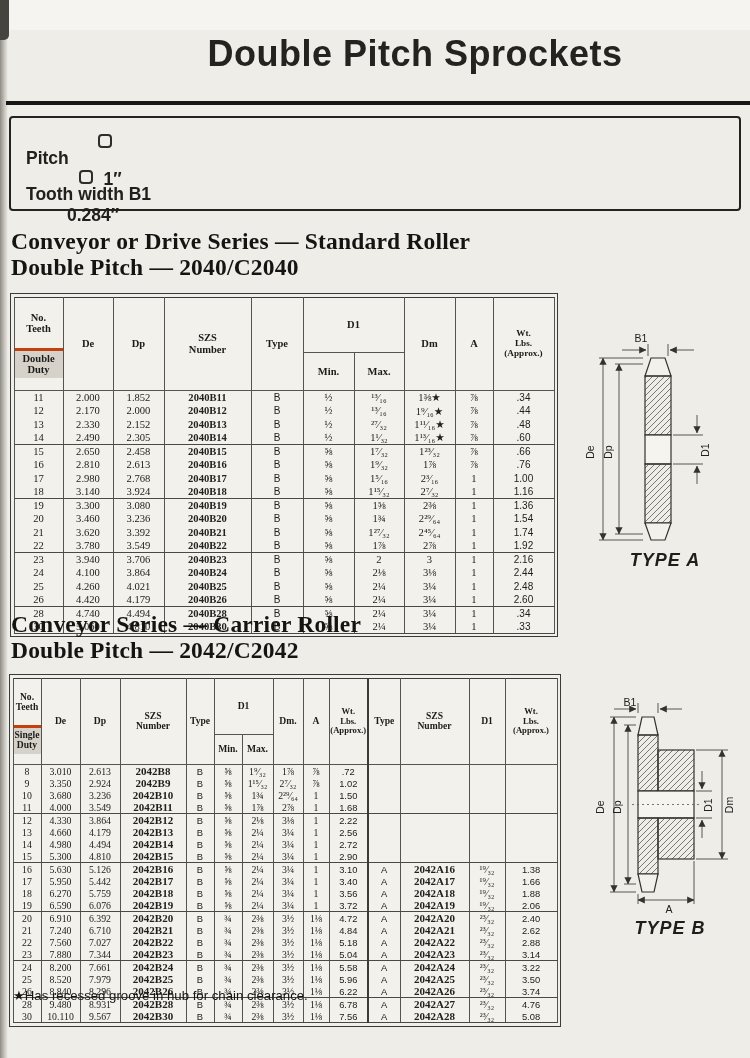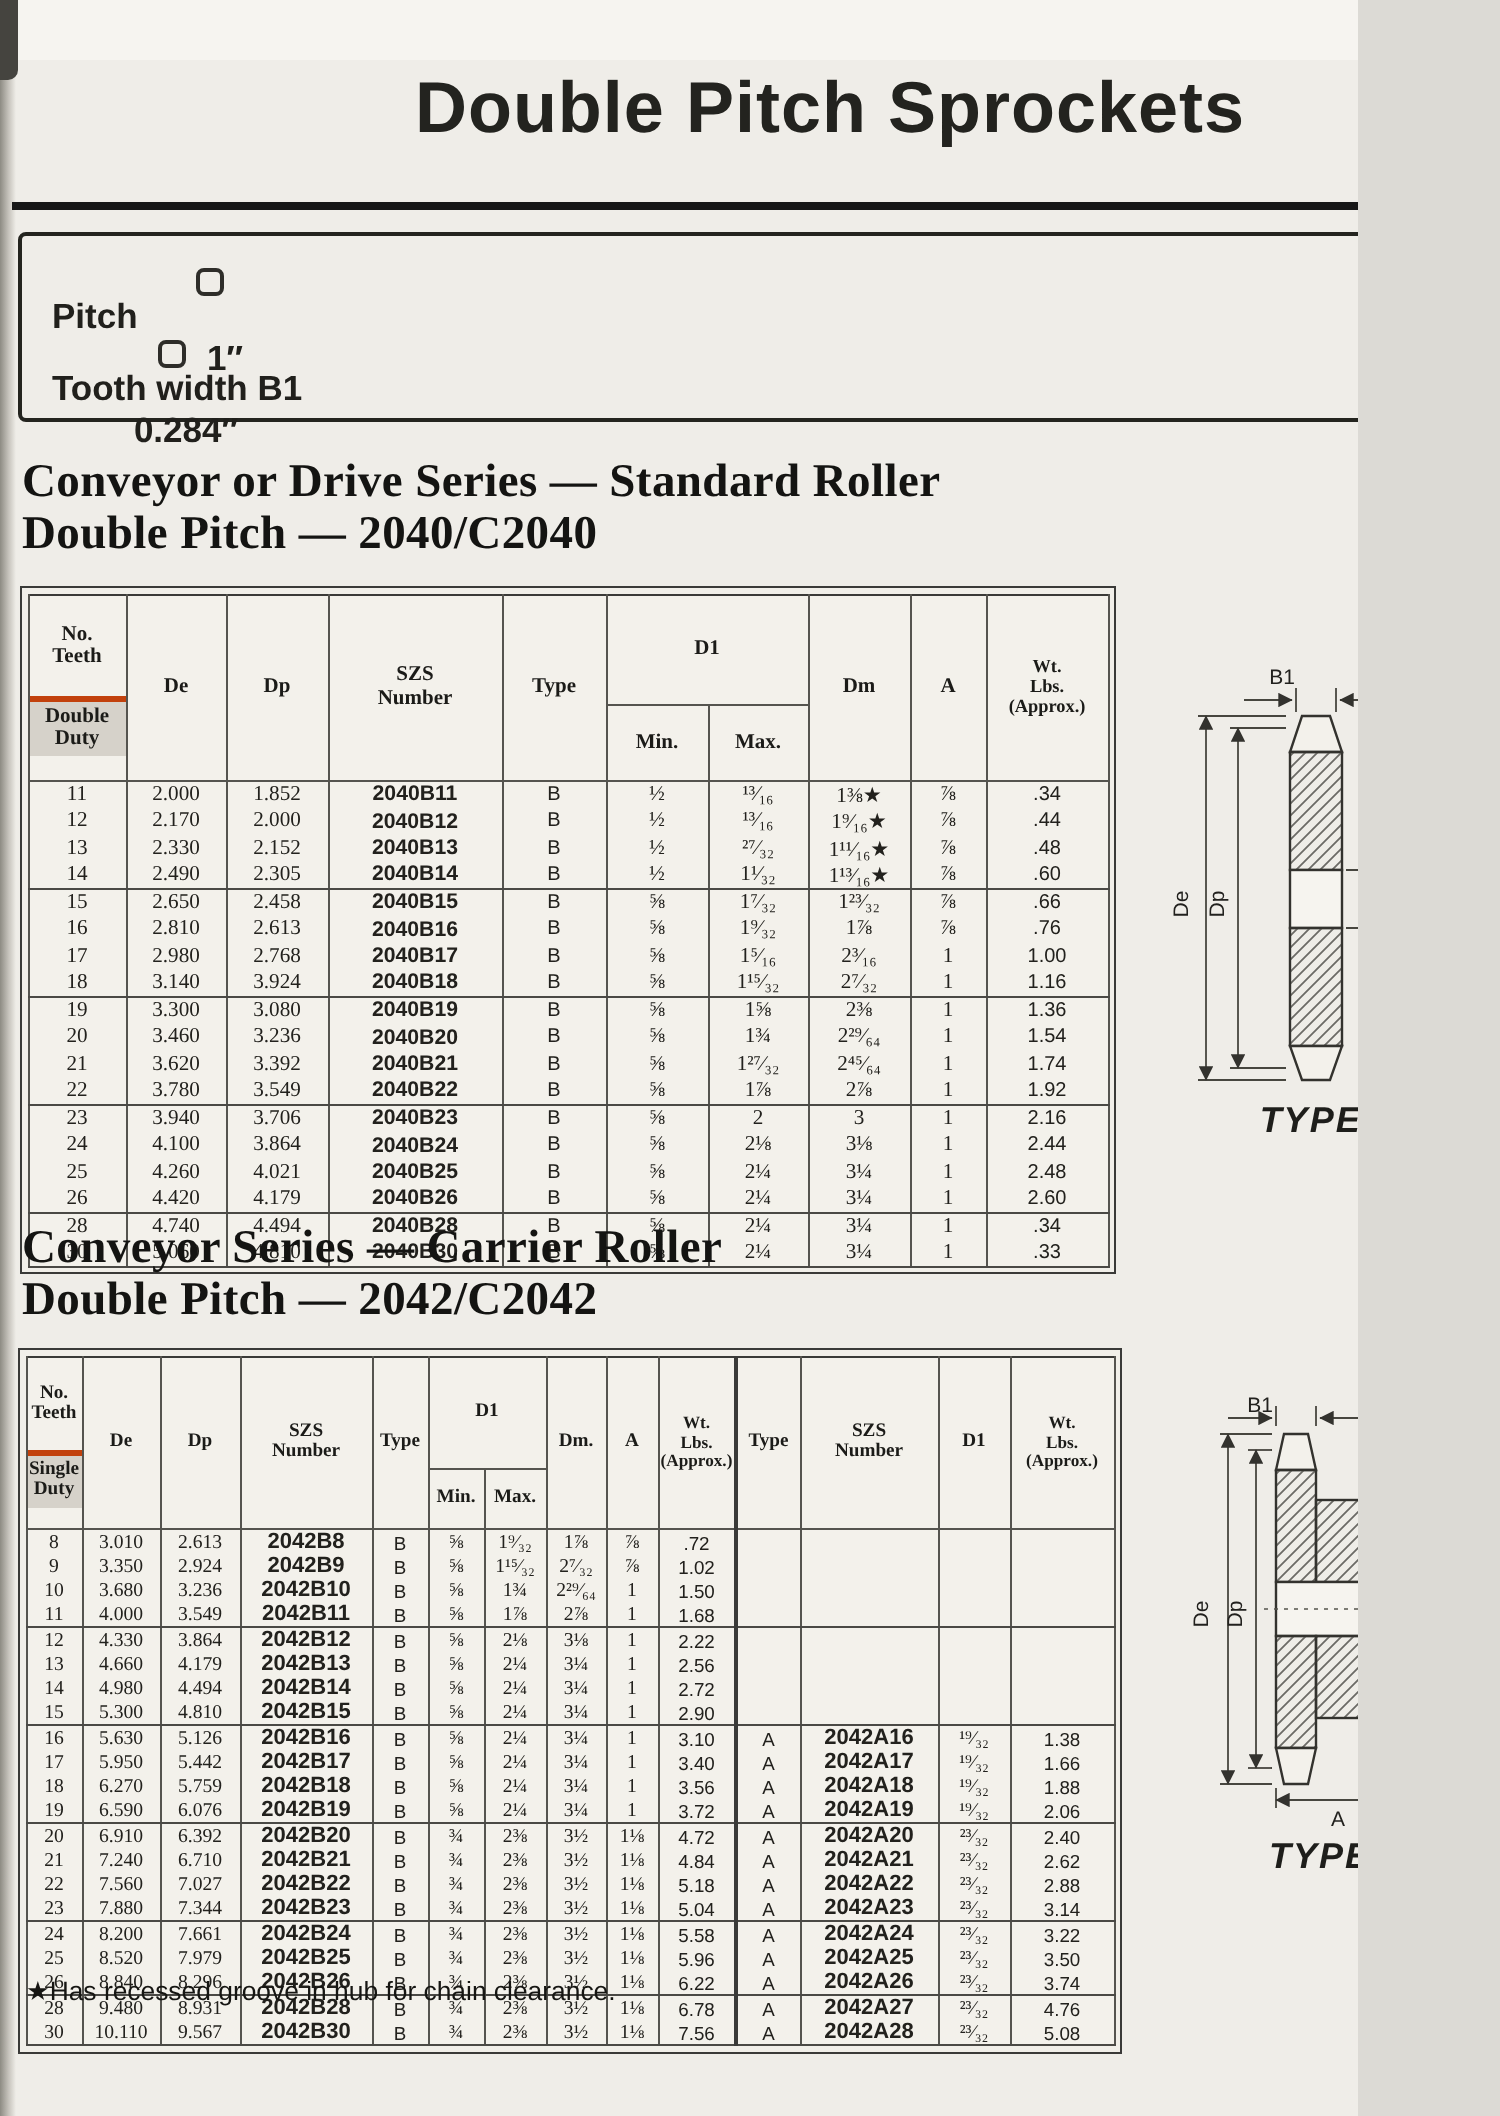--- a/index.html
+++ b/index.html
@@ -1,17 +1,17 @@
 <!DOCTYPE html>
 <html><head>
 <meta charset="utf-8">
 <style>
   * { margin:0; padding:0; box-sizing:border-box; }
   html,body { width:750px; background:#dcdad5; font-family:"Liberation Sans",sans-serif; }
-  .page { position:relative; width:679px; height:1058px; background:#efede8; overflow:hidden; color:#1c1c1c; }
+  .page { position:relative; width:750px; height:1058px; background:#efede8; overflow:hidden; color:#1c1c1c; }
   .topband { position:absolute; top:0; left:6px; right:0; height:30px; background:#f6f4f0; }
   .edge { position:absolute; left:0; top:0; width:8px; height:1058px;
           background:linear-gradient(90deg,#8d8b83,#c7c4bd 55%,rgba(199,196,189,0)); }
   .corner { position:absolute; left:0; top:0; width:9px; height:40px; background:#45443f; border-radius:0 0 5px 0; }
 
   .title { position:absolute; top:33px; left:40px; width:750px; text-align:center;
            font-size:36px; font-weight:bold; letter-spacing:.5px; color:#23231f; }
   .title-rule { position:absolute; top:101px; left:6px; width:744px; height:4px; background:#171717; }
 
   .specbox { position:absolute; top:116px; left:9px; width:732px; height:95px;
@@ -35,21 +35,21 @@
   .tbl thead th { font-family:"Liberation Serif",serif; font-weight:bold; color:#1b1b18;
                   white-space:pre-line; border-bottom:1px solid #55544f; line-height:1.08; }
   .tbl1 thead th { font-size:10.5px; }
   .tbl2 thead th { font-size:9.6px; }
   .tbl tbody td { border-top:0; border-bottom:0; padding:0; color:#22211d; }
   .tbl tbody tr.gend td { border-bottom:1.8px solid #4a4945; }
   .tbl1 tbody td { height:13.5px; }
   .tbl2 tbody td { height:11.35px; }
   td.serif { font-family:"Liberation Serif",serif; }
   .tbl1 td.serif { font-size:10.6px; } .tbl2 td.serif { font-size:9.8px; }
-  td.szs { font-family:Liberation Sans, sans-serif; font-weight:bold;margin-left:12px; }
+  td.szs { font-family:Liberation Serif, serif; font-weight:bold;margin-left:12px; }
   .tbl1 td.szs { font-size:10.6px; } .tbl2 td.szs { font-size:11px;text-align:center; }
   td.sans { font-family:"Liberation Sans",sans-serif; }
   .tbl1 td.sans { font-size:10px; } .tbl2 td.sans { font-size:9.4px; }
   .asep { border-left:2.5px solid #3a3a38 !important; }
   .teethth { padding:0; }
   .teethth .tt { padding:3px 0 2px; }
   .teethth .td2 { border-top:3px solid #c2410c; background:#d6d2ca; padding:2px 0 3px; }
   .tbl1 thead tr:first-child { height:25px; } .tbl1 thead tr:last-child { height:17px; }
   .tbl2 thead tr:first-child { height:30px; } .tbl2 thead tr:last-child { height:16px; }
   .wth { font-size:9.2px !important; }

